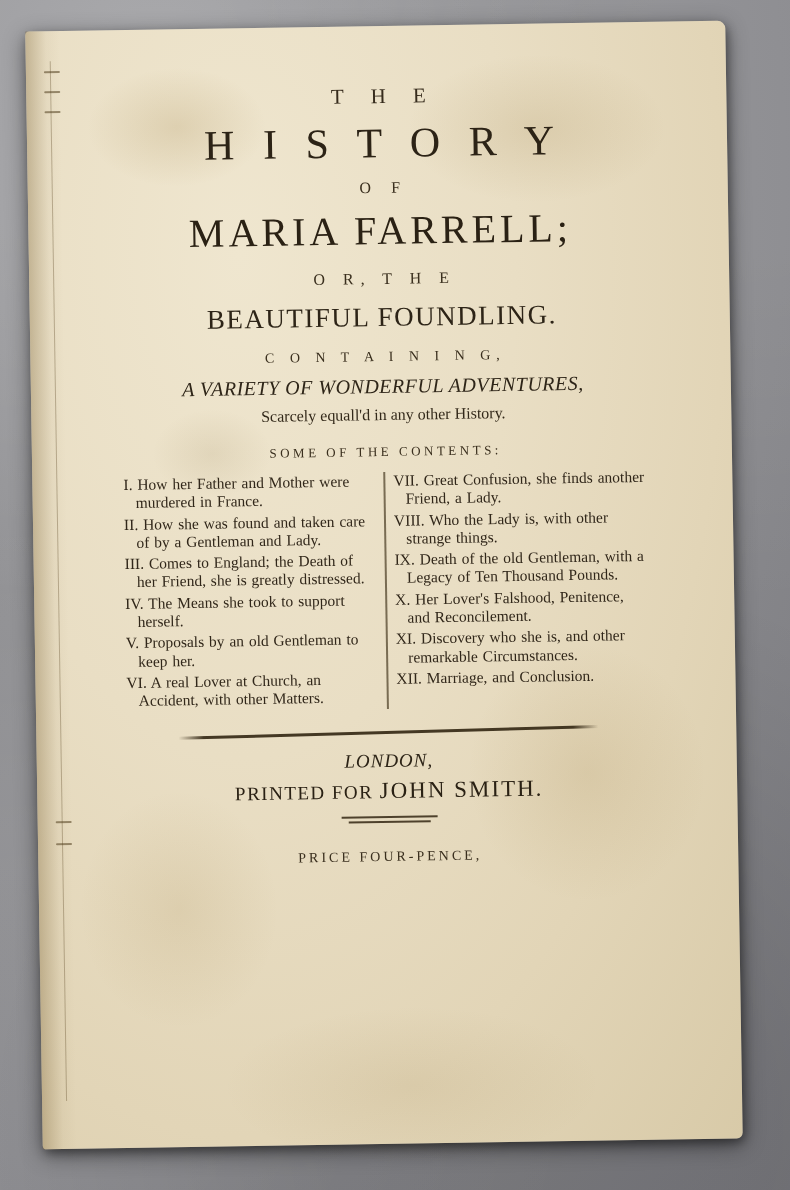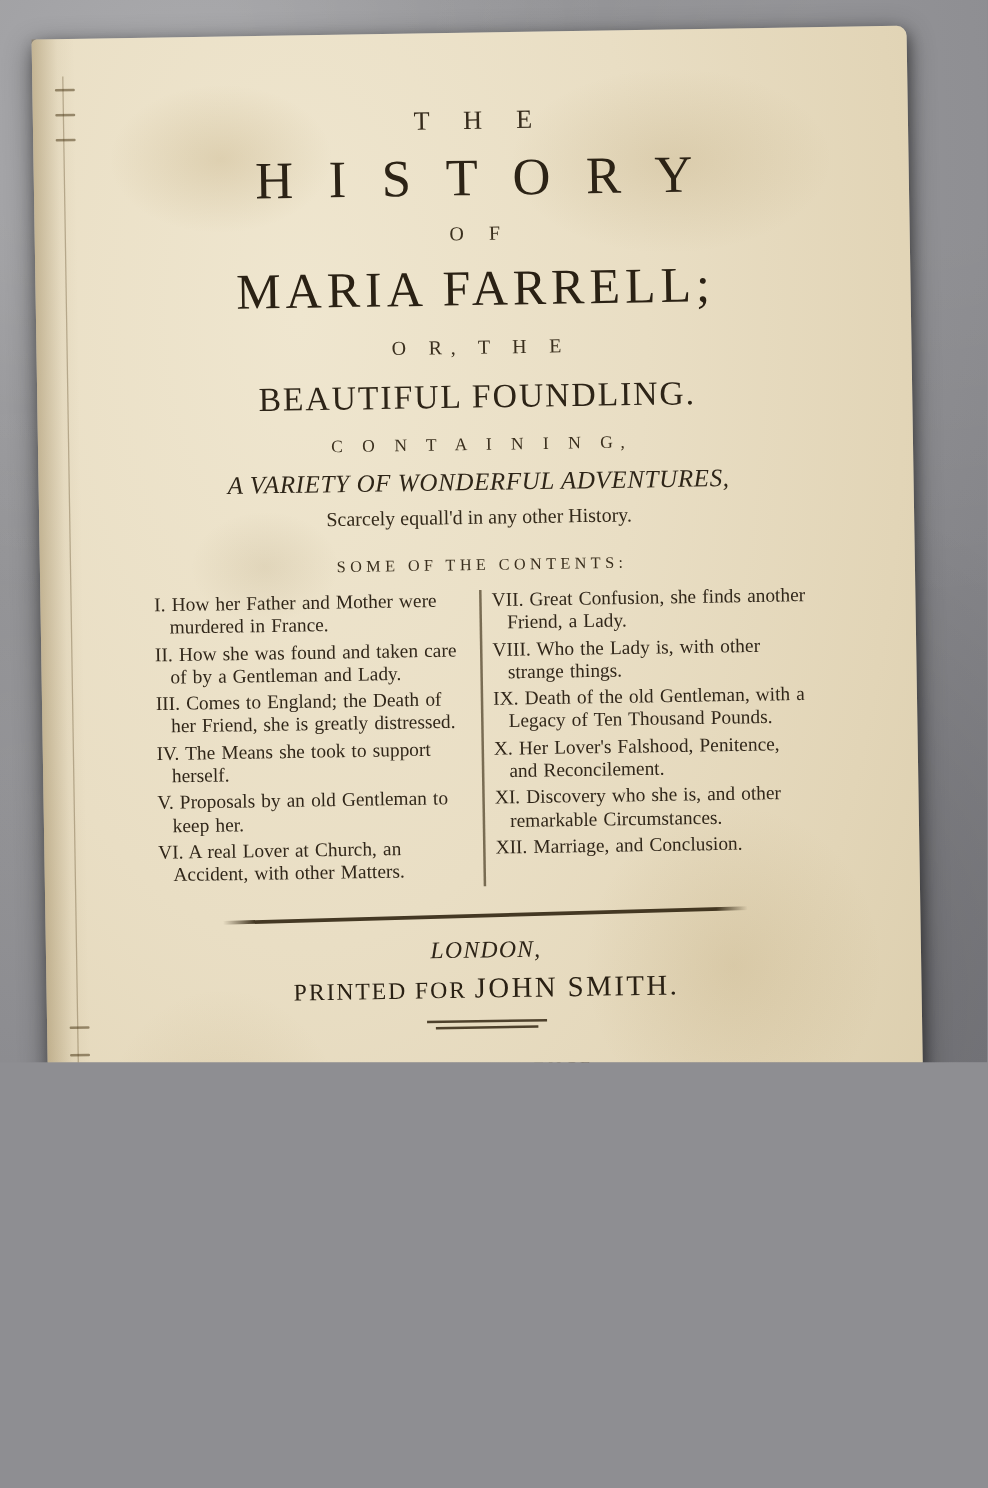--- a/index.html
+++ b/index.html
@@ -3,21 +3,21 @@
 <meta charset="utf-8">
 <style>
   html, body {
     margin: 0;
     padding: 0;
     background: #8e8e92;
   }
   #page {
     position: relative;
     width: 790px;
-    height: 850px;
+    height: 1190px;
     overflow: hidden;
     background:
       radial-gradient(ellipse at 20% 15%, #a3a3a6 0%, #919194 35%, #86868a 70%, #7b7b80 100%);
     font-family: "Liberation Serif", serif;
   }
   
   #page .bg-noise {
     position: absolute;
     inset: 0;
     background-image:

